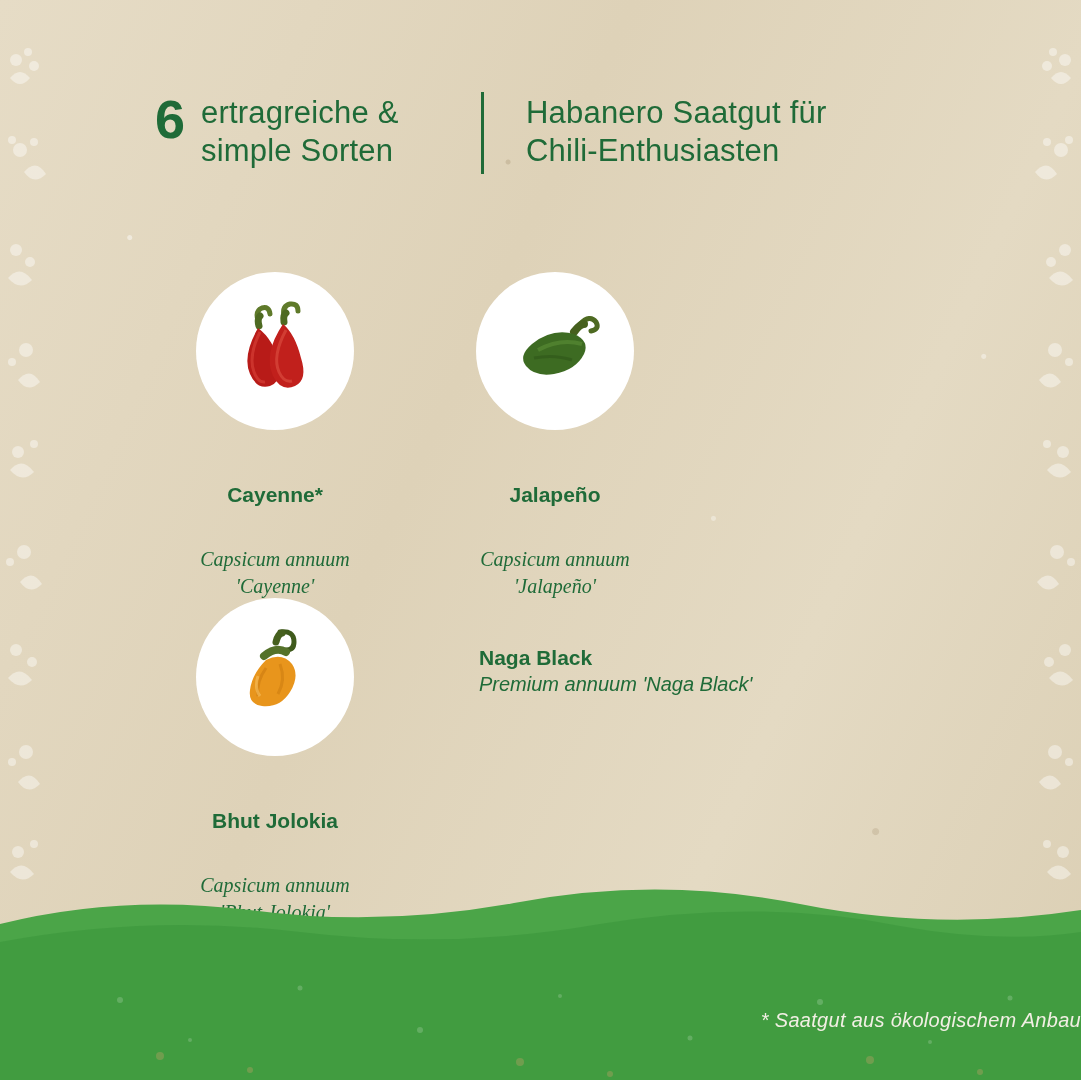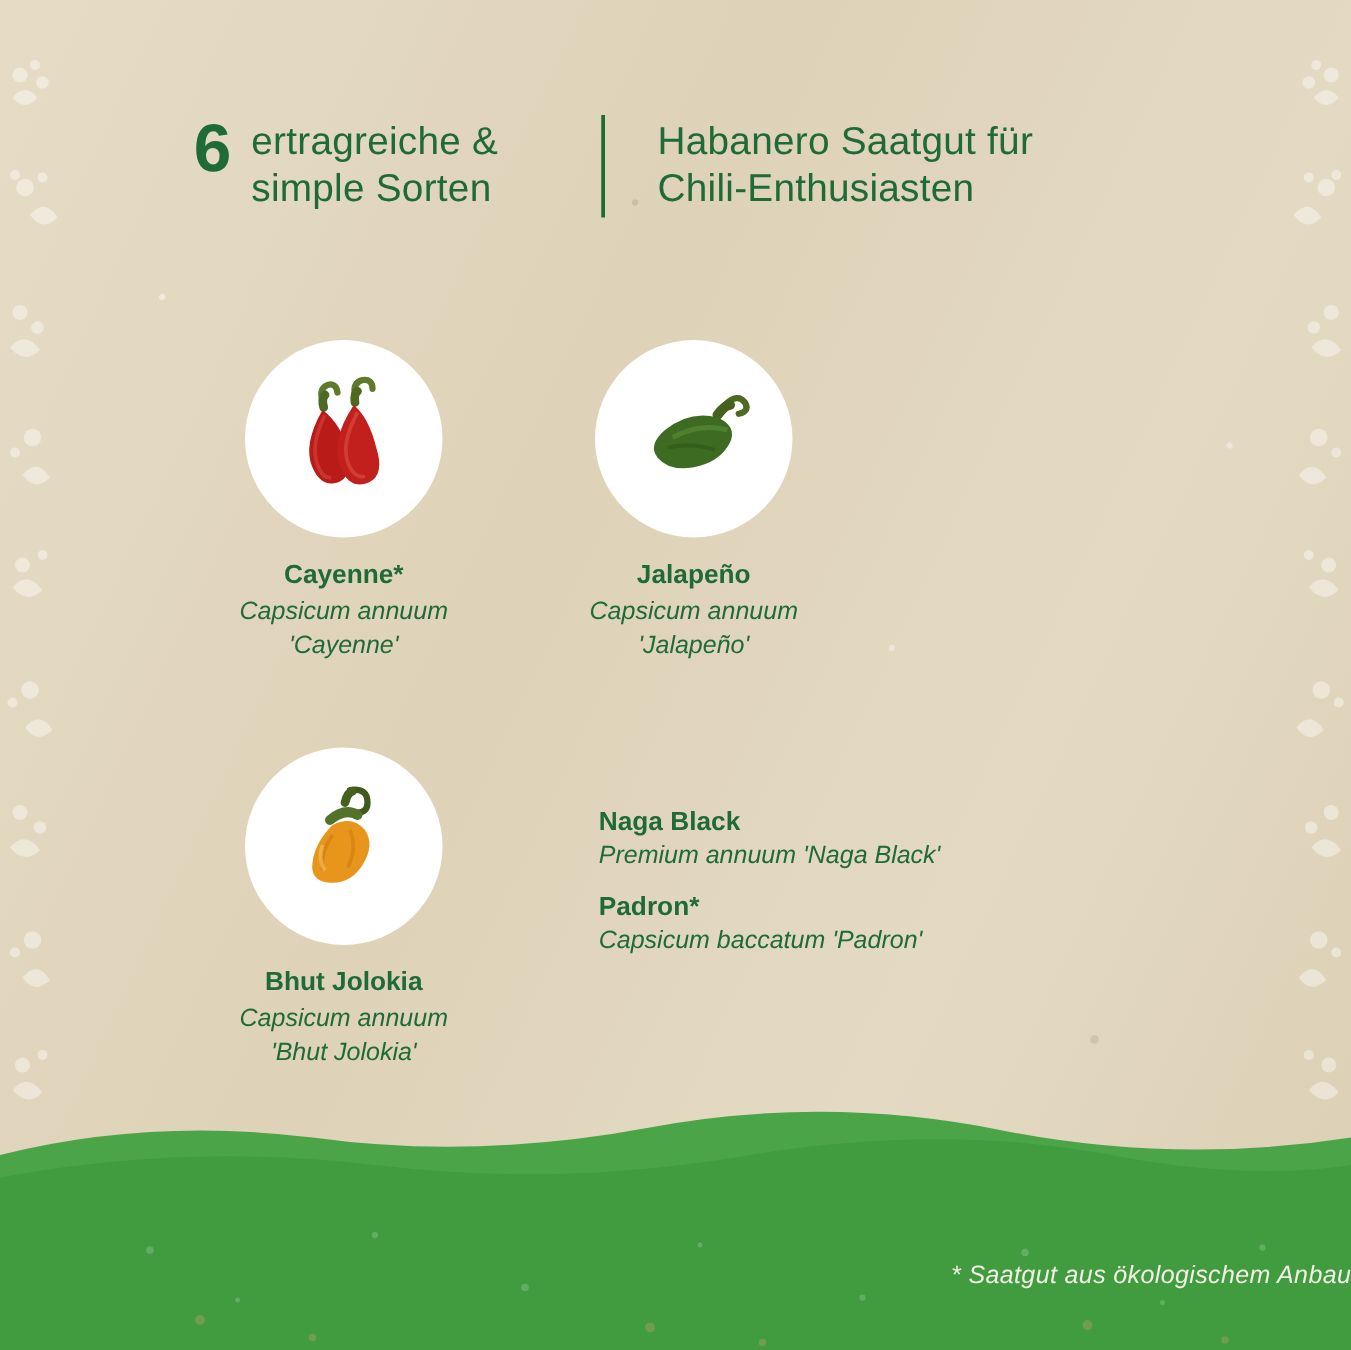--- a/index.html
+++ b/index.html
@@ -88,20 +88,21 @@
     width: 840px;
   }
   .grid-row {
     display: flex;
   }
   .card {
     width: 280px;
     display: flex;
     flex-direction: column;
     align-items: center;
+    gap: 35px;
   }
   .photo-circle {
     width: 158px;
     height: 158px;
     border-radius: 50%;
     background: #ffffff;
     position: relative;
     overflow: hidden;
   }
   .card-name {
@@ -112,20 +113,21 @@
     text-align: center;
   }
   .card-latin {
     margin-top: 4px;
     font-size: 20px;
     font-style: italic;
     color: #1f6b38;
     text-align: center;
     line-height: 27px;
     white-space: pre-line;
+    font-family: Liberation Serif, serif;
   }
 
   
   .row2 {
     position: absolute;
     left: 135px;
     top: 598px;
     width: 840px;
     display: flex;
   }
@@ -336,24 +338,20 @@
 'Bhut Jolokia'</div>
     </div>
 
     <div class="extras">
 
       <div class="extra-item">
         <div class="extra-name">Naga Black</div>
         <div class="extra-latin">Premium annuum 'Naga Black'</div>
       </div>
 
-      <div class="extra-item">
-        <div class="extra-name">Padron*</div>
-        <div class="extra-latin">Capsicum baccatum 'Padron'</div>
-      </div>
     </div>
 
   </div>
 
   <div class="footer">
     <svg width="1081" height="200" viewBox="0 0 1081 200" preserveAspectRatio="none">
       <path d="M0 44 Q 120 14 250 30 Q 380 48 520 22 Q 660 -4 800 24 Q 940 52 1081 30 L1081 200 L0 200 Z" fill="#4ba548"></path>
       <path d="M0 62 Q 150 34 300 52 Q 450 70 600 44 Q 760 18 900 46 Q 1000 64 1081 52 L1081 200 L0 200 Z" fill="#3f9a3f" opacity="0.85"></path>
       <g fill="#ffffff" opacity="0.18">
         <circle cx="120" cy="120" r="3"></circle>

